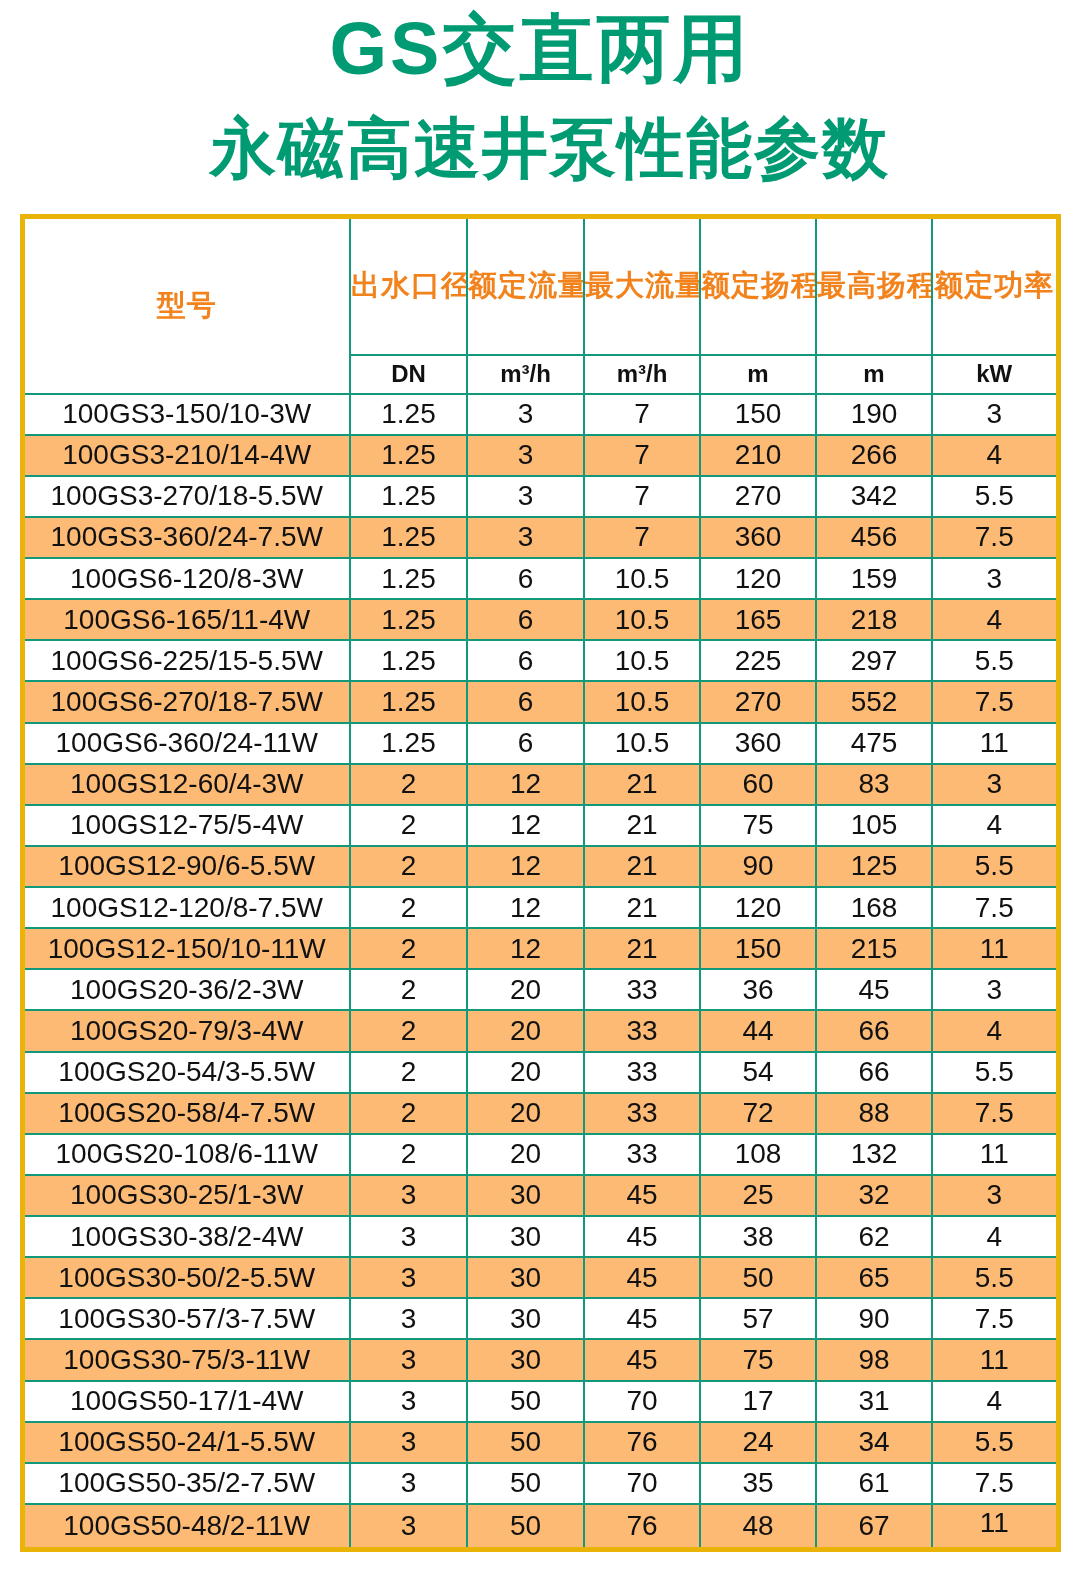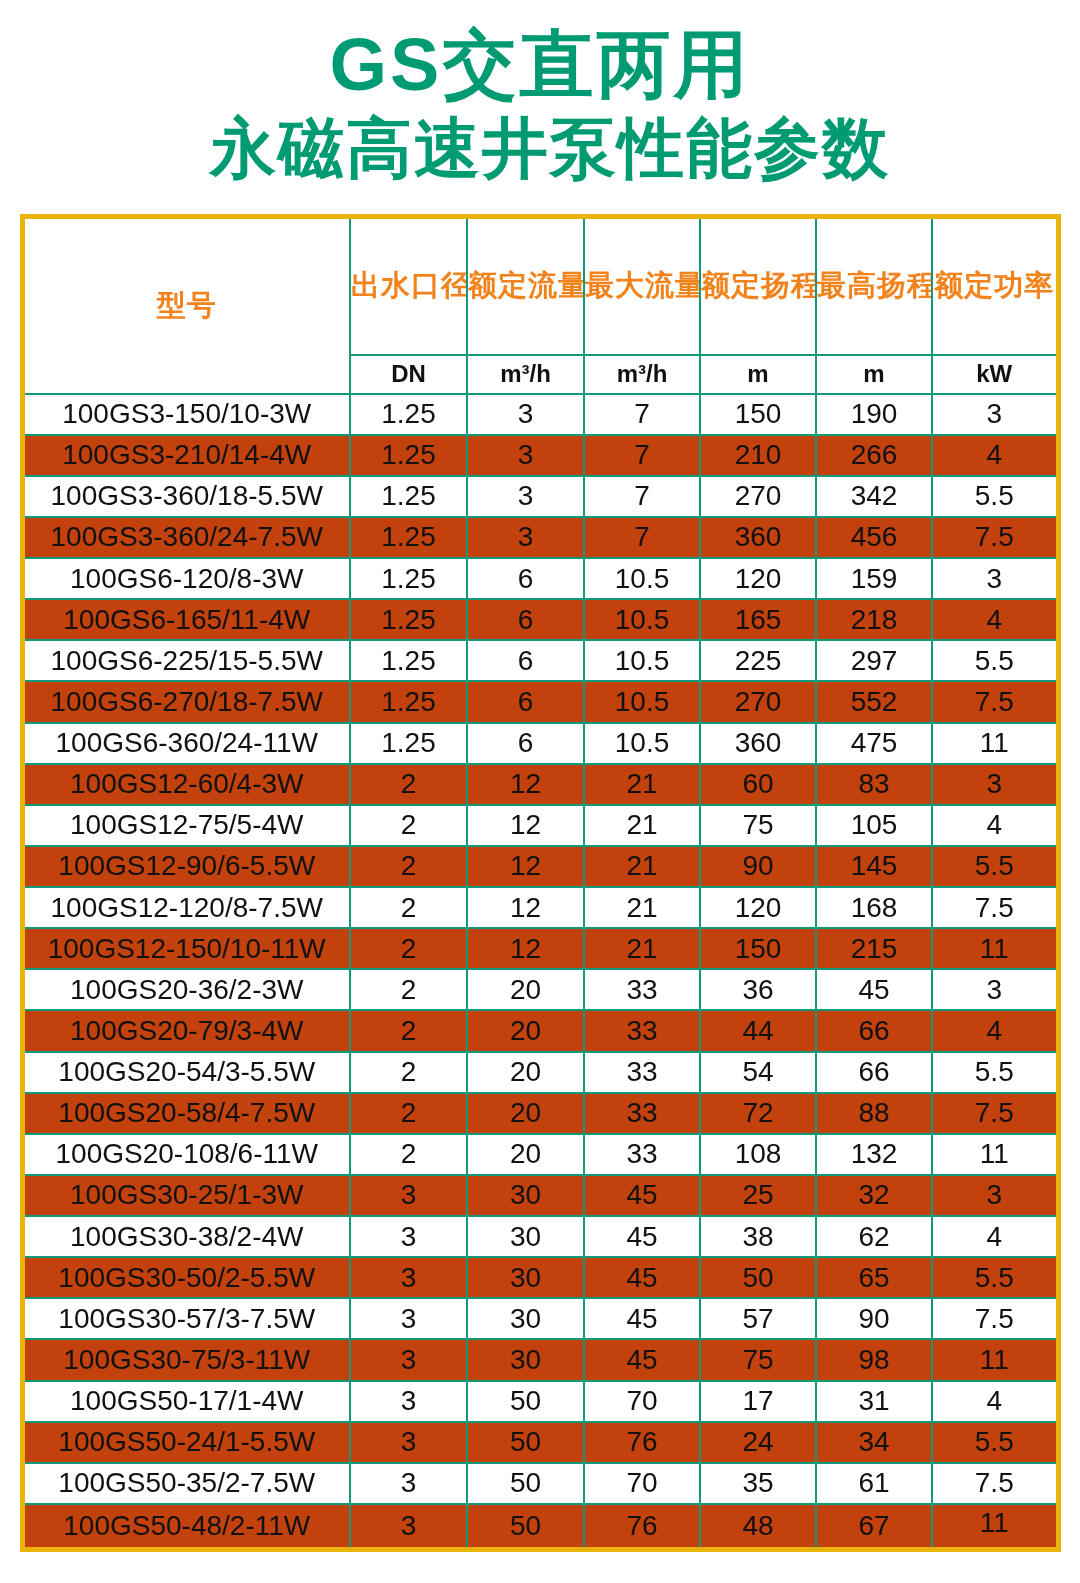--- a/index.html
+++ b/index.html
@@ -8,21 +8,20 @@
     width: 1080px;
     height: 1583px;
     background: #ffffff;
     font-family: "Liberation Sans", "DejaVu Sans", sans-serif;
     color: #111111;
   }
   .page { width: 1080px; height: 1583px; overflow: hidden; }
 
   .title-line1 {
     margin: 0;
-    padding-top: 16px;
     height: 98px;
     line-height: 98px;
     text-align: center;
     font-size: 74px;
     font-weight: bold;
     letter-spacing: 3px;
     color: #009B72;
   }
   .title-line2 {
     margin: 0;
@@ -65,21 +64,21 @@
     font-size: 30px;
     font-weight: bold;
   }
   tr.unit-row { height: 39px; }
   tr.unit-row th {
     color: #111111;
     font-size: 24px;
     font-weight: bold;
   }
   tbody td { font-size: 28px; font-weight: normal; }
-  tbody tr.alt { background: #c2410c; }
+  tbody tr.alt { background: #fdba74; }
   tbody tr:last-child td.raised {
     vertical-align: top;
     line-height: 1.15;
     padding-top: 2px;
   }
 </style>
 </head>
 <body>
 
 <div class="page">
@@ -130,21 +129,21 @@
         <tr class="alt">
           <td>100GS3-210/14-4W</td>
           <td>1.25</td>
           <td>3</td>
           <td>7</td>
           <td>210</td>
           <td>266</td>
           <td>4</td>
         </tr>
         <tr>
-          <td>100GS3-360/18-5.5W</td>
+          <td>100GS3-270/18-5.5W</td>
           <td>1.25</td>
           <td>3</td>
           <td>7</td>
           <td>270</td>
           <td>342</td>
           <td>5.5</td>
         </tr>
         <tr class="alt">
           <td>100GS3-360/24-7.5W</td>
           <td>1.25</td>
@@ -216,21 +215,21 @@
           <td>75</td>
           <td>105</td>
           <td>4</td>
         </tr>
         <tr class="alt">
           <td>100GS12-90/6-5.5W</td>
           <td>2</td>
           <td>12</td>
           <td>21</td>
           <td>90</td>
-          <td>145</td>
+          <td>125</td>
           <td>5.5</td>
         </tr>
         <tr>
           <td>100GS12-120/8-7.5W</td>
           <td>2</td>
           <td>12</td>
           <td>21</td>
           <td>120</td>
           <td>168</td>
           <td>7.5</td>

